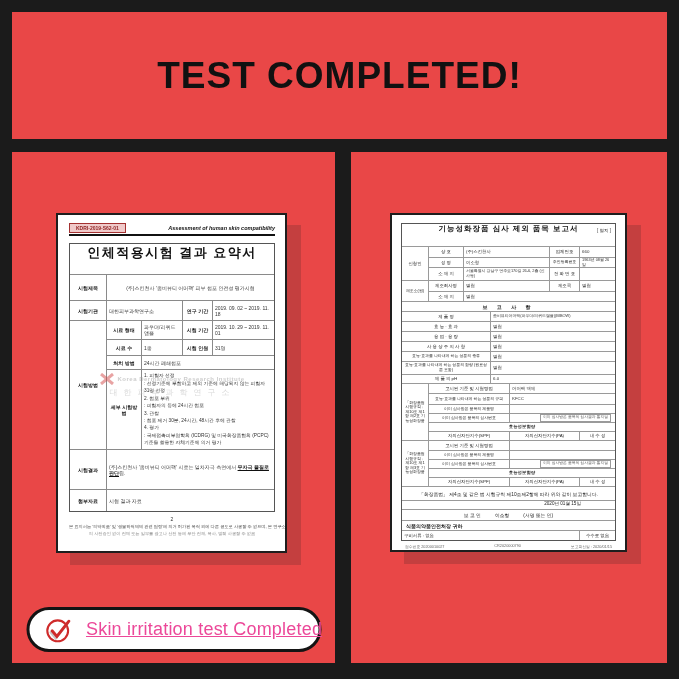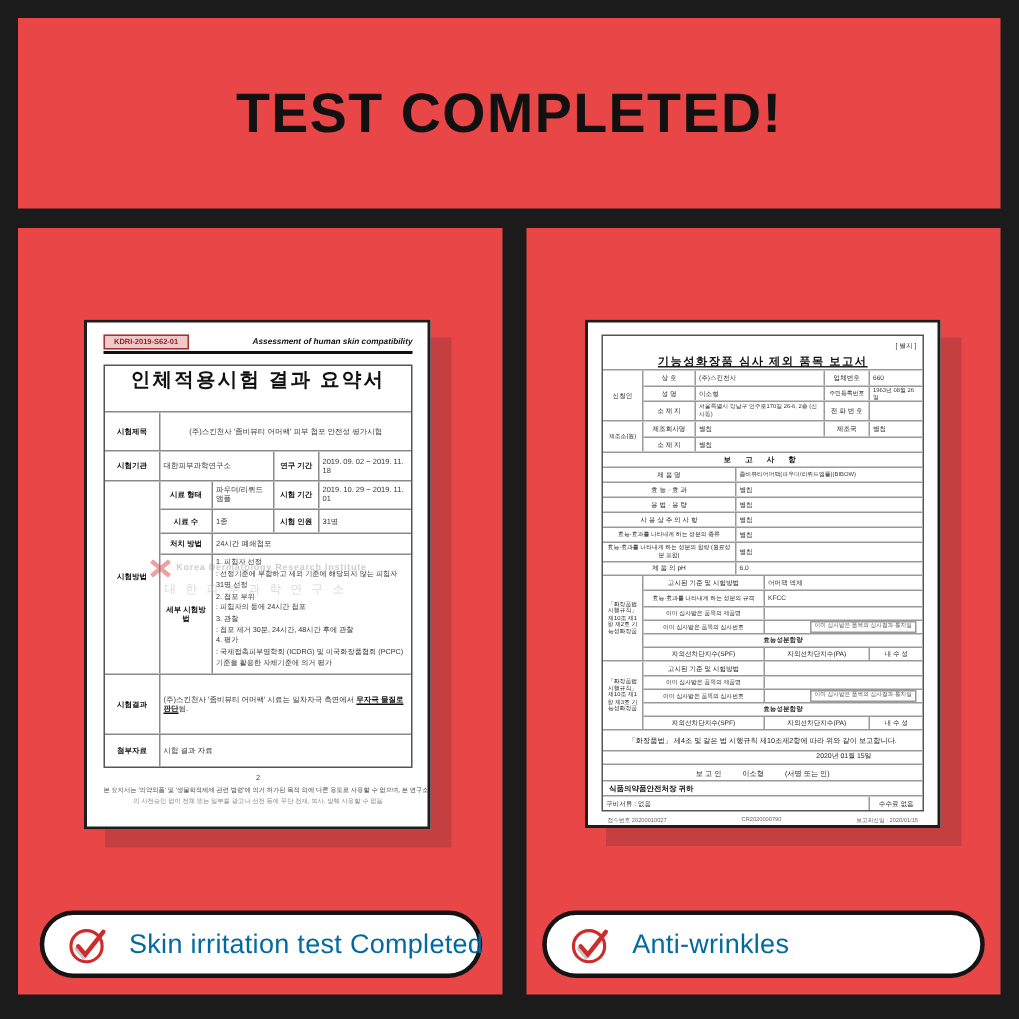--- a/index.html
+++ b/index.html
@@ -14,21 +14,21 @@
 
   
   .panel{position:absolute;top:152px;height:511px;background:var(--red,#e94747);}
   .panel-left{left:12px;width:323px;}
   .panel-right{left:351px;width:316px;}
 
   
   .pill{position:absolute;bottom:11px;left:50%;transform:translateX(-50%);
     width:295px;height:45px;background:#fff;border:3px solid #141414;border-radius:23px;
     display:flex;align-items:center;padding-left:13px;gap:12px;}
-  .pill-text{font-size:18px;color:#0369a1;font-weight:500;letter-spacing:.2px;white-space:nowrap;}
+  .pill-text{font-size:18px;color:#ec4899;font-weight:500;letter-spacing:.2px;white-space:nowrap;text-decoration:underline;}
   .check{width:32px;height:32px;flex:0 0 auto;}
 
   
   .doc{position:absolute;top:61px;background:#fff;border:2px solid #1e1e1e;
     box-shadow:14px 12px 0 0 var(--shadowred,#c43f3f);overflow:hidden;color:#222;}
   .ldoc{left:44px;width:231px;height:340px;padding:9px 10px 4px 11px;}
   .rdoc{left:39px;width:237px;height:339px;padding:8px 9px 4px 9px;}
 
   
   .ldoc-head{display:flex;justify-content:space-between;align-items:center;height:12px;
@@ -65,21 +65,21 @@
   .wm-en{font-size:6px;font-weight:bold;color:#9a9a9a;letter-spacing:.5px;white-space:nowrap;}
   .wm-ko{font-size:8px;color:#b5b5b5;letter-spacing:6px;margin-top:2px;white-space:nowrap;}
 
   
   .rtbl{border:1px solid #555;}
   .rrow{display:flex;align-items:stretch;overflow:hidden;}
   .rrow + .rrow{border-top:1px solid #9a9a9a;}
   .rcell{display:flex;align-items:center;overflow:hidden;font-size:4.4px;line-height:5.2px;padding:0 2px;color:#333;}
   .rcell + .rcell{border-left:1px solid #9a9a9a;}
   .rlbl{justify-content:center;text-align:center;color:#222;}
-  .rtitle-row{height:22px;position:relative;align-items:flex-end;justify-content:center;text-decoration:underline;}
+  .rtitle-row{height:22px;position:relative;align-items:flex-start;justify-content:center;}
   .rtitle{font-size:7.5px;font-weight:bold;letter-spacing:1px;color:#111;}
   .rtag{position:absolute;right:4px;top:4px;font-size:4.5px;color:#333;}
   .rw26{flex:0 0 26px;} .rw34{flex:0 0 34px;} .rw30{flex:0 0 30px;} .rw36{flex:0 0 36px;}
   .rw80{flex:0 0 80px;} .rw88{flex:0 0 88px;}
   .rh10{height:10px;} .rh11{height:11px;} .rh13{height:13px;} .rh9{height:9px;}
   .rcol{display:flex;flex-direction:column;flex:1 1 auto;border-left:1px solid #9a9a9a;}
   .rcol .rrow .rcell:first-child{border-left:none;}
   .rsec{height:10px;justify-content:center;font-size:5px;font-weight:bold;letter-spacing:4px;color:#111;align-items:center;display:flex;}
   .rsmall{font-size:3.9px;line-height:4.6px;}
   .notebox{border:1px solid #9a9a9a;font-size:3.8px;padding:0 2px;margin-left:auto;margin-right:2px;color:#555;}
@@ -357,23 +357,15 @@
         </div>
       </div>
 
       <div class="rfooter">
         <span>접수번호 20200010027</span>
         <span>CR2020000790</span>
         <span>보고회신일 : 2020/01/15</span>
       </div>
     </div>
 
-    <div class="pill">
-      <svg class="check" viewBox="0 0 40 40">
-        <circle cx="19" cy="21" r="13" fill="none" stroke="#cf2b2b" stroke-width="2.6"></circle>
-        <path d="M12 21 L18 28 L33 9" fill="none" stroke="#9a9a9a" stroke-width="3.4" stroke-linecap="round" opacity="0.55" transform="translate(-1.5,2)"></path>
-        <path d="M12 21 L18 28 L33 9" fill="none" stroke="#cf2b2b" stroke-width="3.6" stroke-linecap="round"></path>
-      </svg>
-      <span class="pill-text">Anti-wrinkles</span>
-    </div>
   </section>
 
 </div>
 
 </body></html>

